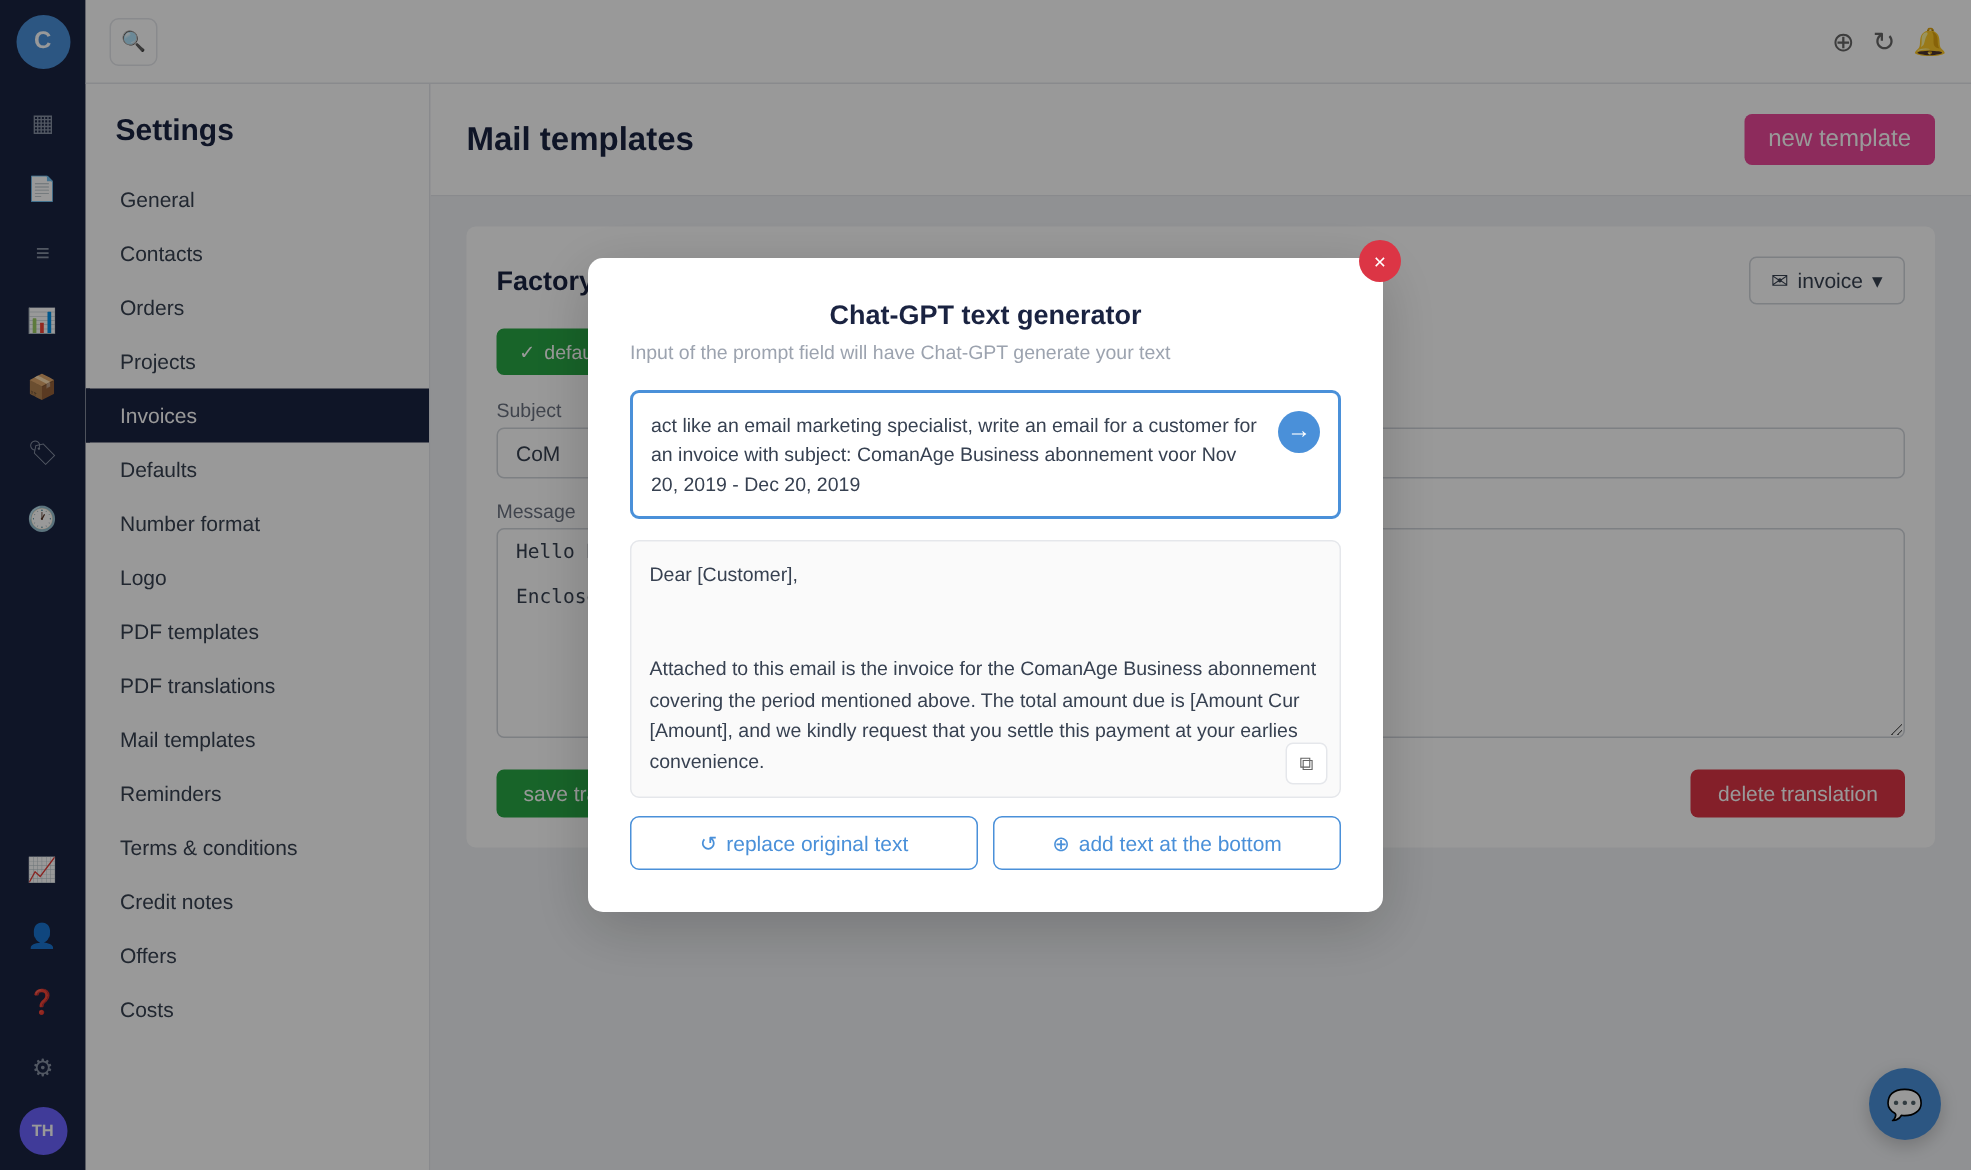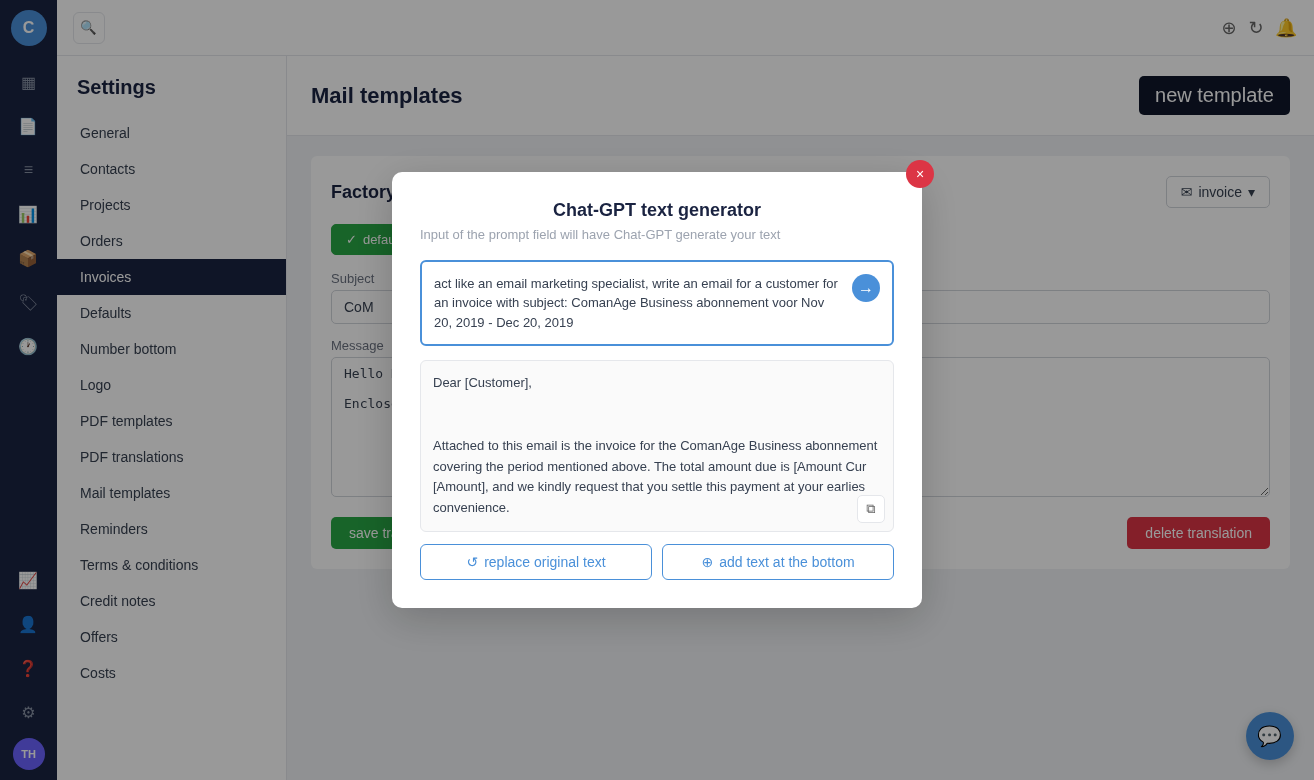--- a/index.html
+++ b/index.html
@@ -115,27 +115,27 @@
       align-items: center;
       justify-content: space-between;
       border-bottom: 1px solid #e5e7eb;
     }
     .page-title {
       font-size: 22px;
       font-weight: 600;
       color: #1a2341;
     }
     .btn-green {
-      background: #0f172a;
+      background: #ec4899;
       color: white;
       border: none;
       padding: 8px 16px;
       border-radius: 5px;
       cursor: pointer;
-      font-size: 20px;
+      font-size: 16px;
     }
     .page-body { padding: 20px 24px; }
     .template-section {
       background: white;
       border-radius: 6px;
       padding: 20px;
     }
     .template-header {
       display: flex;
       align-items: center;
@@ -394,25 +394,25 @@
       <span class="top-icon">🔔</span>
     </div>
   </div>
 
   <div class="content-area">
 
     <div class="settings-sidebar">
       <div class="settings-title">Settings</div>
       <div class="nav-item">General</div>
       <div class="nav-item">Contacts</div>
+      <div class="nav-item">Orders</div>
       <div class="nav-item">Projects</div>
-      <div class="nav-item">Orders</div>
       <div class="nav-item active">Invoices</div>
       <div class="nav-item">Defaults</div>
-      <div class="nav-item">Number bottom</div>
+      <div class="nav-item">Number format</div>
       <div class="nav-item">Logo</div>
       <div class="nav-item">PDF templates</div>
       <div class="nav-item">PDF translations</div>
       <div class="nav-item">Mail templates</div>
       <div class="nav-item">Reminders</div>
       <div class="nav-item">Terms &amp; conditions</div>
       <div class="nav-item">Credit notes</div>
       <div class="nav-item">Offers</div>
       <div class="nav-item">Costs</div>
     </div>

